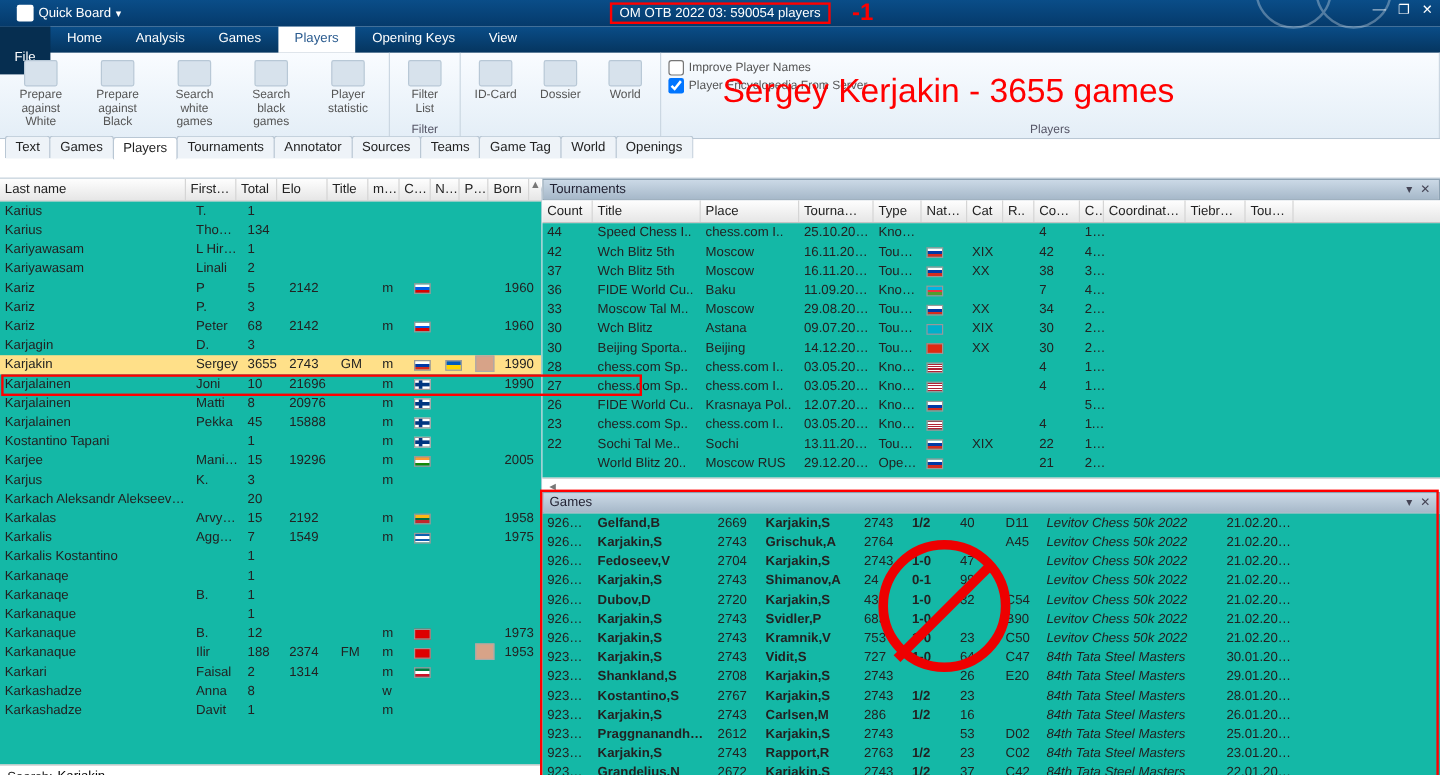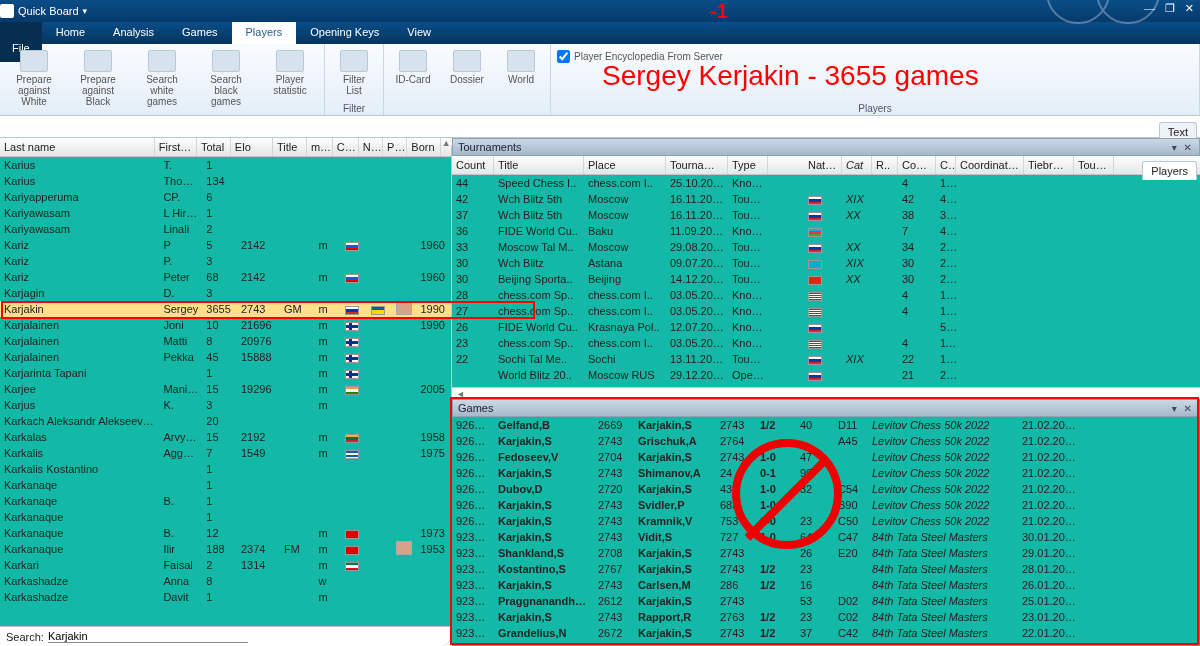--- a/index.html
+++ b/index.html
@@ -1,19 +1,19 @@
 <!DOCTYPE html>
 <html><head>
 <meta charset="utf-8">
 <style>
 * { box-sizing: border-box; margin: 0; padding: 0; }
 body { font-family: "Segoe UI", Tahoma, sans-serif; font-size: 11px; color: #222; background: #fff; width: 1200px; height: 646px; overflow: hidden; position: relative; }
 
 
-.title-bar { height: 22px; background: linear-gradient(180deg,#0a4d88 0%,#053a6b 100%); color: #fff; display: flex; align-items: center; padding: 0 0; position: relative; font-size: 11px; text-align: right; }
+.title-bar { height: 22px; background: linear-gradient(180deg,#0a4d88 0%,#053a6b 100%); color: #fff; display: flex; align-items: center; padding: 0 14px; position: relative; font-size: 11px; text-align: right; }
 .title-bar .qb-icon { width: 14px; height: 14px; background: #fff; border-radius: 2px; margin-right: 4px; display:inline-block; }
 .title-bar .title { font-size: 11px; }
 .title-bar .drop { margin-left: 4px; font-size: 9px; }
 .title-bar .center-info { position: absolute; left: 50%; transform: translateX(-50%); border: 2px solid #ff0000; padding: 1px 6px; font-size: 11px; color:#fff; }
 .title-bar .minus1 { position:absolute; left: 710px; color:#ff0000; font-size:20px; font-weight:bold; }
 .title-bar .win-controls { position: absolute; right: 6px; top: 2px; display: flex; gap: 10px; }
 .title-bar .win-controls span { cursor: pointer; font-family: "Segoe UI Symbol"; }
 
 
 .swirl { position:absolute; top:-10px; right:40px; width:200px; height:40px; pointer-events:none; opacity:0.3; }
@@ -32,21 +32,21 @@
 .rib-group { border-right:1px solid #cbd7e2; padding: 2px 6px 0 6px; display:flex; flex-direction:column; }
 .rib-content { display:flex; gap:8px; flex:1; }
 .rib-caption { text-align:center; font-size:10px; color:#556; padding-bottom:1px; }
 .rib-btn { display:flex; flex-direction:column; align-items:center; justify-content:flex-start; width:46px; padding-top:4px; font-size:10px; color:#555; text-align:center; line-height:1.1; }
 .rib-btn .ric { width:28px; height:22px; background:#d7e2ec; border:1px solid #b8c8d6; margin-bottom:2px; border-radius:2px; }
 .rib-btn.wide { width:56px; }
 .chk-row { display:flex; align-items:center; gap:4px; font-size:10px; color:#555; white-space:nowrap; }
 .chk-row input { margin:0; }
 
 
-.sub-tabs { height: 22px; display:flex; align-items:flex-end; background:#fff; border-bottom:1px solid #b9c7d4; padding:6px 4px; gap:0;flex-direction:column; }
+.sub-tabs { height: 22px; display:flex; align-items:flex-end; background:#fff; border-bottom:1px solid #b9c7d4; padding:16px 4px; gap:0; }
 .sub-tabs .st { padding:3px 8px; border:1px solid #b9c7d4; border-bottom:none; background:#eef3f8; font-size:11px; margin-right:-1px; cursor:pointer; border-radius:3px 3px 0 0; }
 .sub-tabs .st.active { background:#fff; position:relative; top:1px; }
 
 
 .main { display:flex; height: calc(646px - 22px - 22px - 72px - 22px); }
 .left-pane { width: 452px; border-right:1px solid #b9c7d4; display:flex; flex-direction:column; position:relative;border-radius:11px; }
 .right-pane { flex:1; display:flex; flex-direction:column; }
 
 
 .grid-head { display:flex; background:linear-gradient(180deg,#fefefe 0%,#e6e6e6 100%); border-bottom:1px solid #c4c4c4; font-size:11px; }
@@ -77,21 +77,21 @@
 .photo { display:inline-block; width:16px; height:14px; background:#d7a388; border:1px solid #aaa; }
 
 
 .red-row-box { position:absolute; border:2px solid #ff0000; left:1px; width:534px; height:18px; pointer-events:none; }
 
 
 .panel-head { height:18px; background:linear-gradient(180deg,#cbd9e6 0%,#a6b8c9 100%); border:1px solid #8da2b3; font-size:11px; color:#223; padding:1px 5px; display:flex; justify-content:space-between; align-items:center; }
 .panel-head .ctl { font-size:10px; letter-spacing:2px; color:#445; }
 
 
-.tc-cn{width:42px;} .tc-ti{width:90px;} .tc-pl{width:82px;} .tc-dt{width:62px;} .tc-ty{width:40px;} .tc-na{width:38px;margin-left:36px;} .tc-cat{width:30px;font-style:italic;} .tc-r{width:26px;} .tc-co{width:38px;} .tc-c2{width:20px;} .tc-coo{width:68px;} .tc-tb{width:50px;} .tc-to{width:40px;}
+.tc-cn{width:42px;} .tc-ti{width:90px;} .tc-pl{width:82px;} .tc-dt{width:62px;} .tc-ty{width:40px;} .tc-na{width:38px;} .tc-cat{width:30px;} .tc-r{width:26px;} .tc-co{width:38px;} .tc-c2{width:20px;} .tc-coo{width:68px;} .tc-tb{width:50px;} .tc-to{width:40px;}
 
 
 .gc-n{width:42px;} .gc-w{width:100px;} .gc-ew{width:40px;} .gc-b{width:82px;} .gc-eb{width:40px;} .gc-r{width:40px;} .gc-mv{width:38px;} .gc-eco{width:34px;} .gc-to{width:150px; font-style:italic;} .gc-da{width:62px;} .gc-vcs{width:30px;}
 
 .bold { font-weight:bold; }
 .italic { font-style:italic; }
 
 
 .search-bar { height:20px; border-top:1px solid #c4c4c4; display:flex; align-items:center; padding:0 6px; gap:4px; font-size:11px; }
 .search-bar input { font-size:11px; border:none; outline:none; border-bottom:1px solid #888; width:200px; }
@@ -104,20 +104,21 @@
 
 .scroll-arrow { width:12px; text-align:center; color:#777; font-size:9px; }
 </style>
 </head>
 <body>
 
 <div class="title-bar">
   <span class="qb-icon"></span>
   <span class="title">Quick Board</span>
   <span class="drop">▾</span>
+  <span class="center-info">OM OTB 2022 03:  590054 players</span>
   <span class="minus1">-1</span>
   <div class="swirl"></div>
   <div class="win-controls">
     <span>—</span>
     <span>❐</span>
     <span>✕</span>
   </div>
 </div>
 
 <div class="menu-bar">
@@ -189,20 +190,24 @@
           <span class="ric"></span>
           <span>World</span>
           <span></span>
         </div>
       </div>
     <div class="rib-caption">&nbsp;</div>
   </div>
   <div class="rib-group" style="flex:1">
     <div class="rib-content" style="flex-direction:column; gap:2px; padding-top:4px;">
       <label class="chk-row">
+          <input type="checkbox" style="">
+          <span>Improve Player Names</span>
+        </label>
+      <label class="chk-row">
           <input type="checkbox" checked="" style="">
           <span>Player Encyclopedia From Server</span>
         </label>
     </div>
     <div class="rib-caption">Players</div>
   </div>
 </div>
 
 <div class="sub-tabs" id="sub-tabs">
     <div class="st">Text</div>
@@ -252,32 +257,20 @@
           <div class="cell pc-tot">134</div>
           <div class="cell pc-elo"></div>
           <div class="cell pc-title"></div>
           <div class="cell pc-mw"></div>
           <div class="cell pc-cou"></div>
           <div class="cell pc-nat"></div>
           <div class="cell pc-ph"></div>
           <div class="cell pc-born"></div>
         </div>
         <div class="row">
-          <div class="cell pc-ln">Kariyapperuma</div>
-          <div class="cell pc-fn">CP.</div>
-          <div class="cell pc-tot">6</div>
-          <div class="cell pc-elo"></div>
-          <div class="cell pc-title"></div>
-          <div class="cell pc-mw"></div>
-          <div class="cell pc-cou"></div>
-          <div class="cell pc-nat"></div>
-          <div class="cell pc-ph"></div>
-          <div class="cell pc-born"></div>
-        </div>
-        <div class="row">
           <div class="cell pc-ln">Kariyawasam</div>
           <div class="cell pc-fn">L Hirunima</div>
           <div class="cell pc-tot">1</div>
           <div class="cell pc-elo"></div>
           <div class="cell pc-title"></div>
           <div class="cell pc-mw"></div>
           <div class="cell pc-cou"></div>
           <div class="cell pc-nat"></div>
           <div class="cell pc-ph"></div>
           <div class="cell pc-born"></div>
@@ -384,21 +377,21 @@
           <div class="cell pc-tot">45</div>
           <div class="cell pc-elo">15888</div>
           <div class="cell pc-title"></div>
           <div class="cell pc-mw">m</div>
           <div class="cell pc-cou"><span class="flag fi"></span></div>
           <div class="cell pc-nat"></div>
           <div class="cell pc-ph"></div>
           <div class="cell pc-born"></div>
         </div>
         <div class="row">
-          <div class="cell pc-ln">Karjarinta Tapani</div>
+          <div class="cell pc-ln">Kostantino Tapani</div>
           <div class="cell pc-fn"></div>
           <div class="cell pc-tot">1</div>
           <div class="cell pc-elo"></div>
           <div class="cell pc-title"></div>
           <div class="cell pc-mw">m</div>
           <div class="cell pc-cou"><span class="flag fi"></span></div>
           <div class="cell pc-nat"></div>
           <div class="cell pc-ph"></div>
           <div class="cell pc-born"></div>
         </div>

